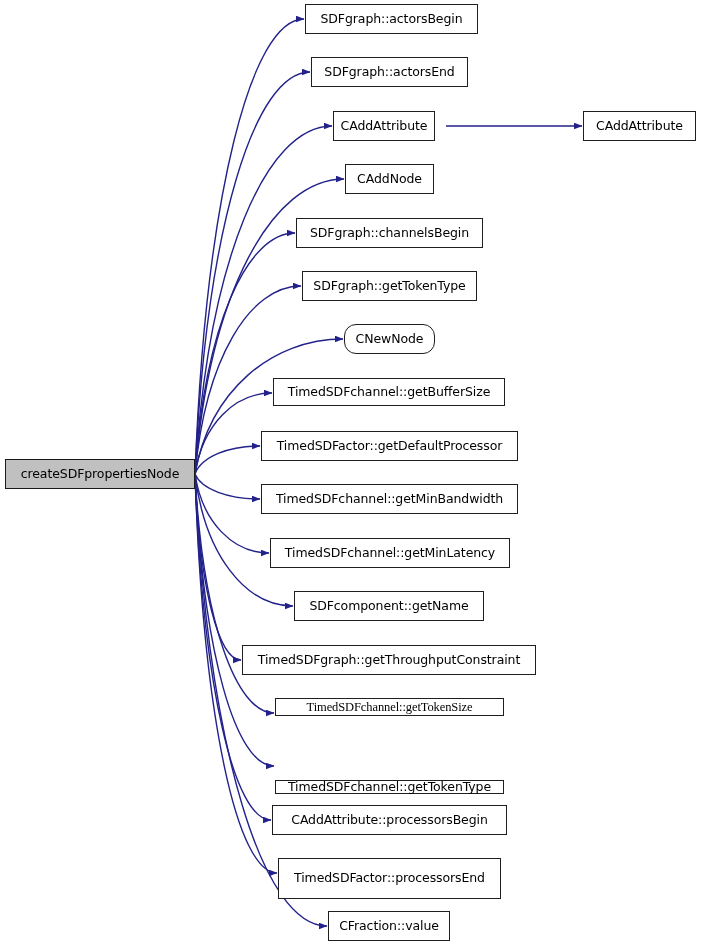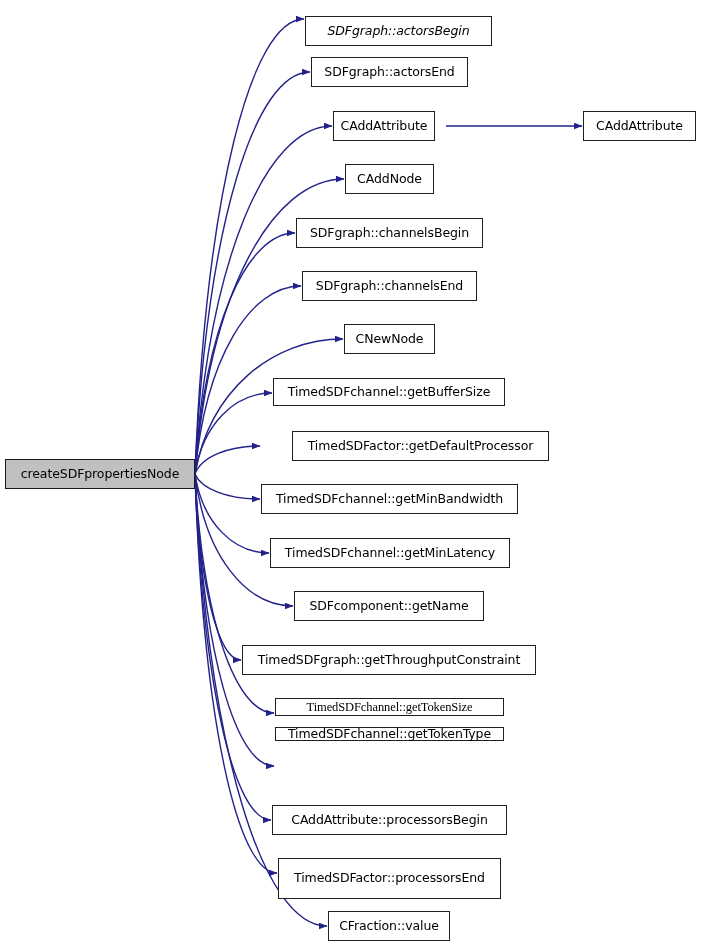--- a/index.html
+++ b/index.html
@@ -77,63 +77,63 @@
         <path d="M195,474 C203.2,721.4 237.6,873.0 277,873" marker-end="url(#arrow)"></path>
         <path d="M195,474 C208.2,754.2 263.6,926.0 327,926" marker-end="url(#arrow)"></path>
         <path d="M446,126 L582,126" marker-end="url(#arrow)"></path>
       </g>
   </svg>
 
   <div id="node-layer">
       <div class="node root" style="left: 5px; top: 459px; width: 190px; height: 30px;">
         <span class="label">createSDFpropertiesNode</span>
       </div>
-      <div class="node" style="left: 305px; top: 16px; width: 187px; height: 30px; font-style: italic;">
+      <div class="node" style="left: 305px; top: 4px; width: 173px; height: 30px;">
         <span class="label">SDFgraph::actorsBegin</span>
       </div>
       <div class="node" style="left: 311px; top: 57px; width: 157px; height: 30px;">
         <span class="label">SDFgraph::actorsEnd</span>
       </div>
       <div class="node" style="left: 333px; top: 111px; width: 102px; height: 30px;">
         <span class="label">CAddAttribute</span>
       </div>
       <div class="node" style="left: 345px; top: 164px; width: 89px; height: 30px;">
         <span class="label">CAddNode</span>
       </div>
       <div class="node" style="left: 296px; top: 218px; width: 187px; height: 30px;">
         <span class="label">SDFgraph::channelsBegin</span>
       </div>
       <div class="node" style="left: 302px; top: 271px; width: 175px; height: 30px;">
-        <span class="label">SDFgraph::channelsEnd</span>
+        <span class="label">SDFgraph::getTokenType</span>
       </div>
-      <div class="node" style="left: 344px; top: 324px; width: 91px; height: 30px;">
+      <div class="node" style="left: 344px; top: 324px; width: 91px; height: 30px; border-radius: 12px;">
         <span class="label">CNewNode</span>
       </div>
       <div class="node" style="left: 273px; top: 378px; width: 232px; height: 28px;">
         <span class="label">TimedSDFchannel::getBufferSize</span>
       </div>
-      <div class="node" style="left: 261px; top: 431px; width: 257px; height: 30px; margin-left: 31px;">
+      <div class="node" style="left: 261px; top: 431px; width: 257px; height: 30px;">
         <span class="label">TimedSDFactor::getDefaultProcessor</span>
       </div>
       <div class="node" style="left: 261px; top: 484px; width: 257px; height: 30px;">
         <span class="label">TimedSDFchannel::getMinBandwidth</span>
       </div>
       <div class="node" style="left: 270px; top: 538px; width: 240px; height: 30px;">
         <span class="label">TimedSDFchannel::getMinLatency</span>
       </div>
       <div class="node" style="left: 294px; top: 591px; width: 190px; height: 30px;">
         <span class="label">SDFcomponent::getName</span>
       </div>
       <div class="node" style="left: 242px; top: 645px; width: 294px; height: 30px;">
         <span class="label">TimedSDFgraph::getThroughputConstraint</span>
       </div>
       <div class="node" style="left: 275px; top: 698px; width: 229px; height: 18px; font-family: Liberation Serif, serif;">
         <span class="label">TimedSDFchannel::getTokenSize</span>
       </div>
-      <div class="node" style="left: 275px; top: 727px; width: 229px; height: 14px;">
+      <div class="node" style="left: 275px; top: 780px; width: 229px; height: 14px;">
         <span class="label">TimedSDFchannel::getTokenType</span>
       </div>
       <div class="node" style="left: 272px; top: 805px; width: 235px; height: 30px;">
         <span class="label">CAddAttribute::processorsBegin</span>
       </div>
       <div class="node" style="left: 278px; top: 858px; width: 223px; height: 41px;">
         <span class="label">TimedSDFactor::processorsEnd</span>
       </div>
       <div class="node" style="left: 328px; top: 911px; width: 122px; height: 30px;">
         <span class="label">CFraction::value</span>

